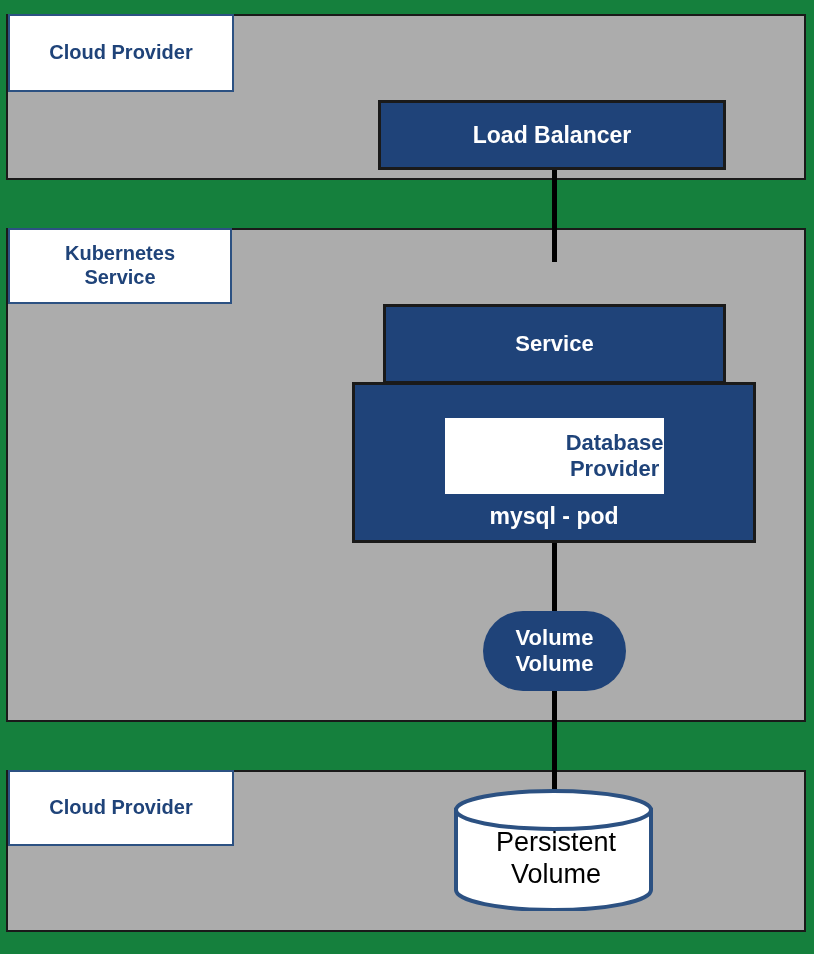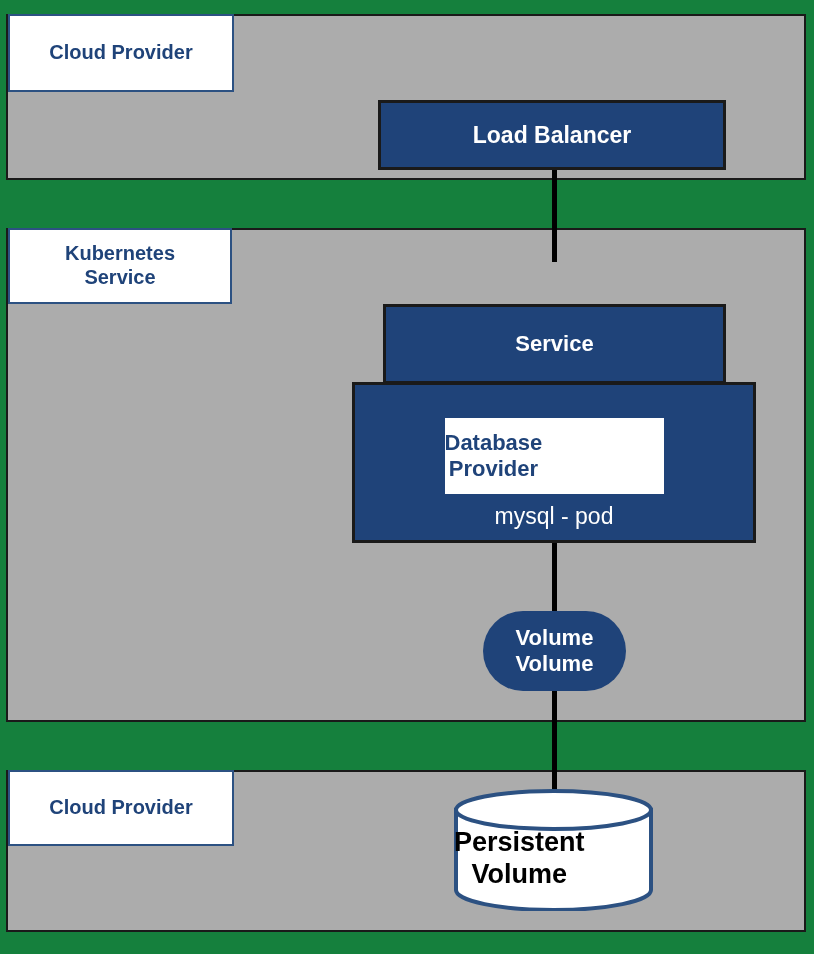--- a/index.html
+++ b/index.html
@@ -103,27 +103,27 @@
     margin-top: 33px;
     width: 219px;
     height: 76px;
     background: #ffffff;
     color: #1F4379;
     font-weight: bold;
     font-size: 22px;
     line-height: 1.2;
     display: flex;
     align-items: center;
-    justify-content: flex-start;
+    justify-content: flex-end;
     text-align: center;
   }
   #pod-name-label {
     margin-top: 9px;
     color: #ffffff;
-    font-weight: normal;
+    font-weight: bold;
     font-size: 23px;
     text-align: center;
   }
 
   
   #node-volume-claim {
     position: absolute;
     left: 483px; top: 611px; width: 143px; height: 80px;
     background: #1F4379;
     border-radius: 40px;
@@ -148,24 +148,24 @@
     position: absolute;
     left: 0; top: 0;
     width: 199px; height: 122px;
   }
   #pv-text {
     position: absolute;
     left: 0; top: 24px;
     width: 162px; height: 92px;
     display: flex;
     align-items: center;
-    justify-content: flex-start;
+    justify-content: flex-end;
     text-align: center;
     color: #000000;
-    font-weight: bold;
+    font-weight: normal;
     font-size: 27px;
     line-height: 1.18;
     pointer-events: none;
   }
 </style>
 </head>
 <body>
 
 <div id="diagram">
 

